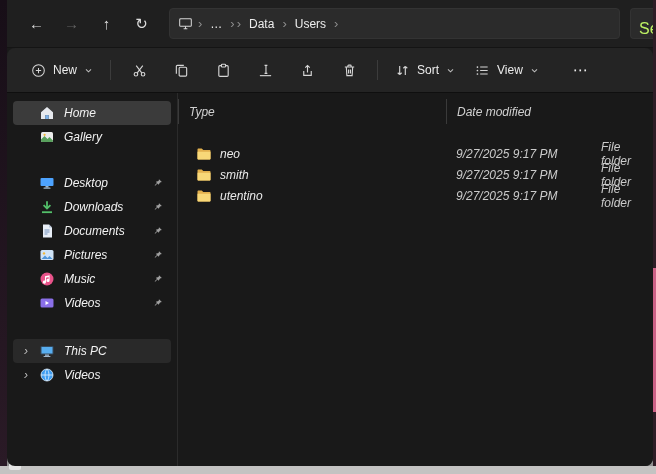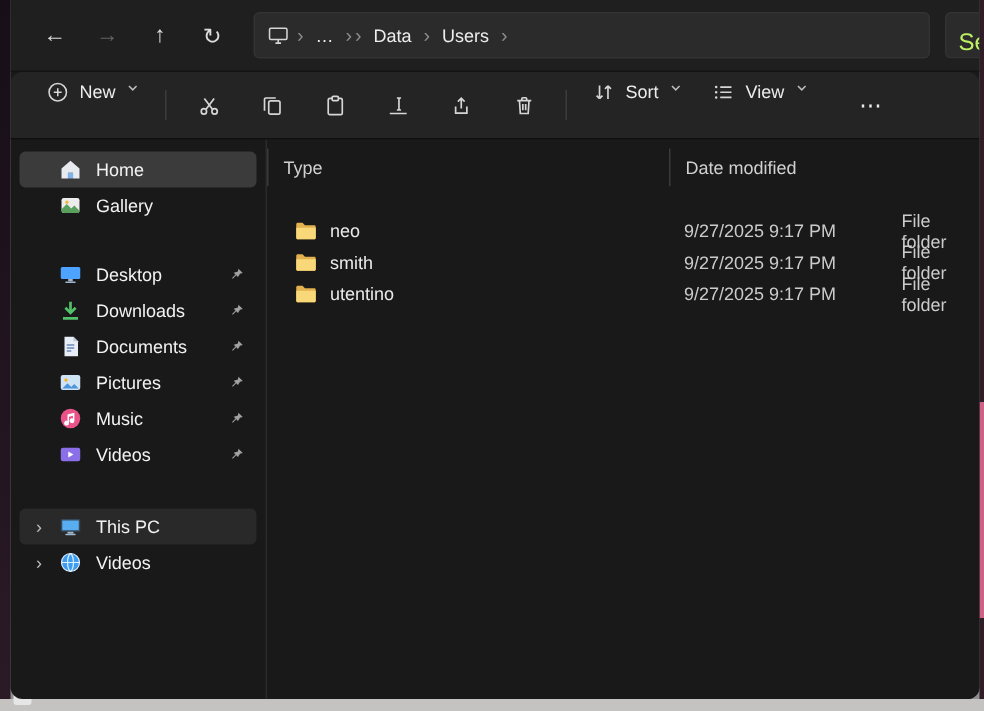--- a/index.html
+++ b/index.html
@@ -23,27 +23,27 @@
     margin:0 10px;display:flex;align-items:center;padding:0 6px;font-size:12px;color:#ededed;white-space:nowrap;overflow:hidden;}
   .crumb{padding:0 7px;height:23px;display:flex;align-items:center;border-radius:3px;}
   .crumb-sep{color:#8d8d8d;font-size:13px;padding:0 1px;line-height:1;}
   .pc-icon{margin:0 4px 0 2px;display:flex;}
   .searchbox{width:23px;height:31px;flex:none;background:#2b2b2b;border:1px solid #333;border-right:none;
     border-radius:4px 0 0 4px;display:flex;align-items:flex-end;padding-left:8px;font-size:16px;color:#bef264;overflow:hidden;white-space:nowrap;}
 
   
   .commandbar{height:45px;flex:none;display:flex;align-items:center;padding:0 14px;background:#242424;
     border-radius:8px 8px 0 0;border-bottom:1px solid #0f0f0f;}
-  .cmd-btn{display:flex;align-items:flex-start;gap:7px;height:32px;padding:0 10px;border-radius:4px;color:#ececec;font-size:12px;}
+  .cmd-btn{display:flex;align-items:center;gap:7px;height:32px;padding:0 10px;border-radius:4px;color:#ececec;font-size:12px;}
   .cmd-icon-btn{width:42px;height:32px;display:flex;align-items:center;justify-content:center;border-radius:4px;}
   .cmd-sep{width:1px;height:20px;background:#3c3c3c;margin:0 7px;flex:none;}
   .cmd-more{margin-left:16px;color:#ececec;font-size:15px;letter-spacing:1px;padding:0 8px;height:32px;display:flex;align-items:center;border-radius:4px;}
 
   
-  .bodyarea{flex:1;display:flex;min-height:0;}
+  .bodyarea{flex:1;display:flex;min-height:0;font-style:italic;}
   .sidebar{width:170px;flex:none;padding:8px 6px 0;}
   .side-item{position:relative;display:flex;align-items:center;gap:9px;height:24px;
     padding:0 8px 0 26px;border-radius:4px;color:#f2f2f2;font-size:12px;}
   .side-item.selected{background:#3b3b3b;}
   .side-item.hover{background:#292929;}
   .tree-chev{position:absolute;left:8px;top:50%;transform:translateY(-50%);color:#c0c0c0;font-size:12px;width:10px;text-align:center;}
   .pin{margin-left:auto;display:flex;opacity:.85;}
   .side-gap1{height:22px;}
   .side-gap2{height:24px;}
   .sideicon{display:flex;flex:none;}

